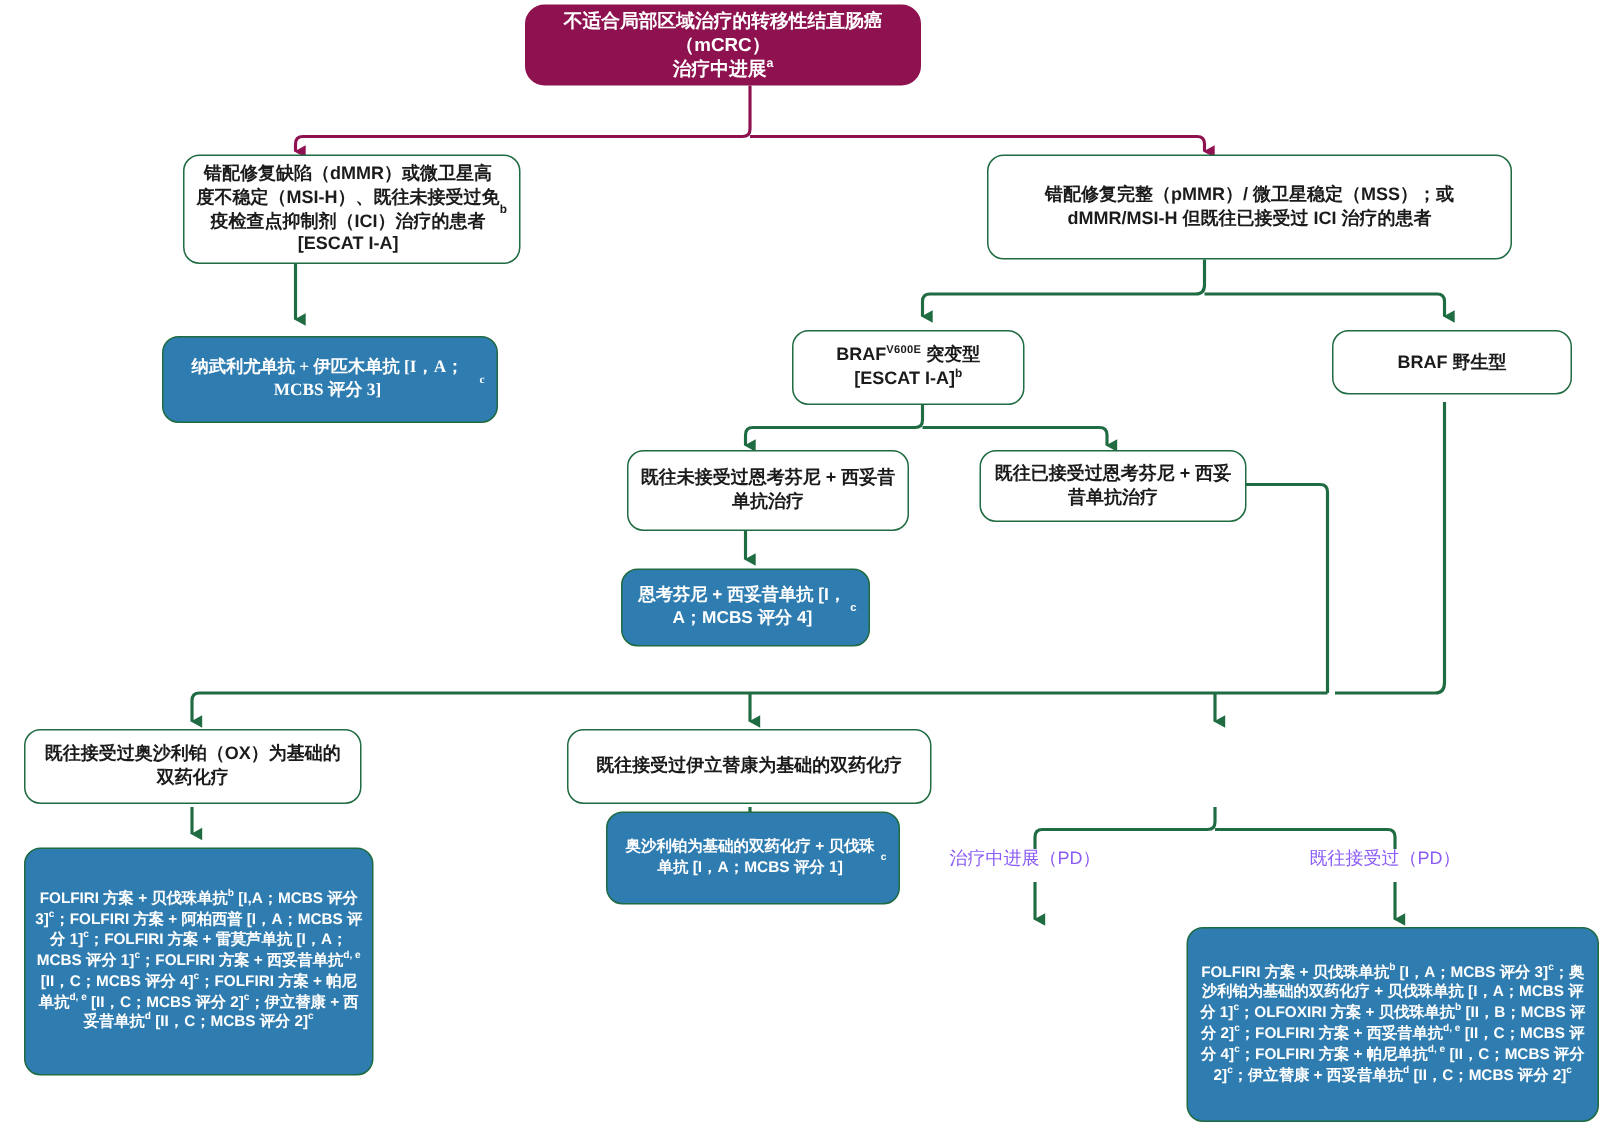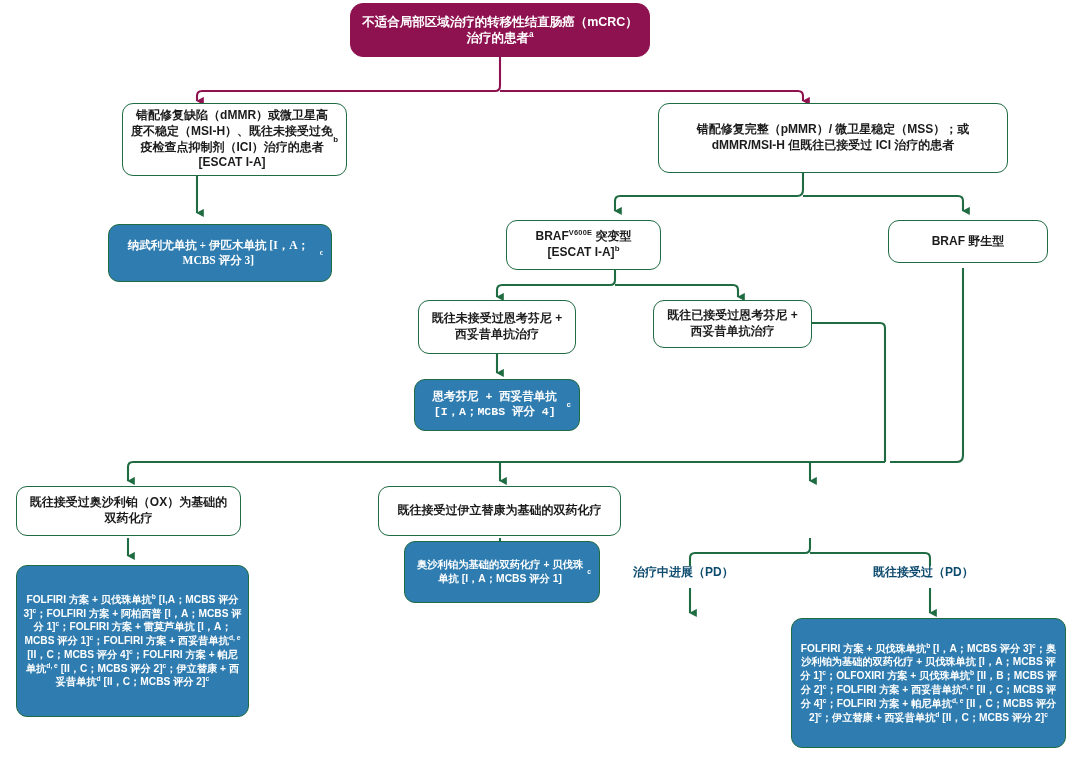--- a/index.html
+++ b/index.html
@@ -48,22 +48,22 @@
     border:1.6px solid #1f6b42;
     color:#ffffff;
     font-size:11.5px;
   }
   .n-blue.small{font-size:10.3px;line-height:1.34;}
   .n-blue.dense{font-size:10.2px;line-height:1.35;padding:4px 6px;}
 
   .plabel{
     position:absolute;
     font-size:12px;
-    color:#0c4a6e;
-    font-weight:bold;
+    color:#8b5cf6;
+    font-weight:normal;
     white-space:nowrap;
     z-index:2;
   }
   sup{font-size:0.66em;font-weight:bold;vertical-align:super;line-height:0;}
   .vsub{font-size:0.62em;vertical-align:super;line-height:0;letter-spacing:0.2px;}
 </style>
 </head>
 <body>
 
 <div id="canvas">
@@ -106,61 +106,61 @@
       <path d="M500,538 L500,556" stroke="#1f6b42" marker-end="url(#ar-g)"></path>
 
       <path d="M810,538 L810,548 Q810,553 805,553 L695,553 Q690,553 690,558 L690,566" stroke="#1f6b42"></path>
       <path d="M810,553 L925,553 Q930,553 930,558 L930,566" stroke="#1f6b42"></path>
 
       <path d="M690,588 L690,613" stroke="#1f6b42" marker-end="url(#ar-g)"></path>
       <path d="M930,588 L930,613" stroke="#1f6b42" marker-end="url(#ar-g)"></path>
     </g>
   </svg>
 
-  <div class="node n-root" style="left:350px;top:3px;width:300px;height:54px;">
+  <div class="node n-root" style="left:350px;top:3px;width:264px;height:54px;">
     <div>
       <span>不适合局部区域治疗的转移性结直肠癌（mCRC）</span><br>
-      <span>治疗的患者</span><sup>a</sup>
+      <span>治疗中进展</span><sup>a</sup>
     </div>
   </div>
 
   <div class="node n-green" style="left:93px;top:103px;width:225px;height:73px;margin-left:29px;">
     <span>错配修复缺陷（dMMR）或微卫星高度不稳定（MSI-H）、既往未接受过免疫检查点抑制剂（ICI）治疗的患者 [ESCAT I-A]</span>
       <sup>b</sup>
   </div>
 
   <div class="node n-green" style="left:658px;top:103px;width:350px;height:70px;">
     <span>错配修复完整（pMMR）/ 微卫星稳定（MSS）；或 dMMR/MSI-H 但既往已接受过 ICI 治疗的患者</span>
   </div>
 
   <div class="node n-blue" style="left:108px;top:224px;width:224px;height:58px;font-family:Liberation Serif, serif;">
     <span>纳武利尤单抗 + 伊匹木单抗 [I，A；MCBS 评分 3]</span>
       <sup>c</sup>
   </div>
 
-  <div class="node n-green" style="left:506px;top:220px;width:155px;height:50px;justify-content:center;">
+  <div class="node n-green" style="left:528px;top:220px;width:155px;height:50px;justify-content:center;">
     <div>
       <span>BRAF</span><span class="vsub">V600E</span><span> 突变型</span><br>
       <span>[ESCAT I-A]</span><sup>b</sup>
     </div>
   </div>
 
   <div class="node n-green" style="left:888px;top:220px;width:160px;height:43px;">
     <span>BRAF 野生型</span>
   </div>
 
-  <div class="node n-green" style="left:418px;top:300px;width:158px;height:54px;">
+  <div class="node n-green" style="left:418px;top:300px;width:188px;height:54px;">
     <span>既往未接受过恩考芬尼 + 西妥昔单抗治疗</span>
   </div>
 
-  <div class="node n-green" style="left:653px;top:300px;width:159px;height:48px;">
+  <div class="node n-green" style="left:653px;top:300px;width:178px;height:48px;">
     <span>既往已接受过恩考芬尼 + 西妥昔单抗治疗</span>
   </div>
 
-  <div class="node n-blue" style="left:414px;top:379px;width:166px;height:52px;font-family:Liberation Mono, monospace;">
+  <div class="node n-blue" style="left:414px;top:379px;width:166px;height:52px;">
     <span>恩考芬尼 + 西妥昔单抗 [I，A；MCBS 评分 4]</span>
       <sup>c</sup>
   </div>
 
   <div class="node n-green" style="left:378px;top:486px;width:243px;height:50px;">
     <span>既往接受过伊立替康为基础的双药化疗</span>
   </div>
 
   <div class="node n-green" style="left:16px;top:486px;width:225px;height:50px;">
     <span>既往接受过奥沙利铂（OX）为基础的双药化疗</span>

